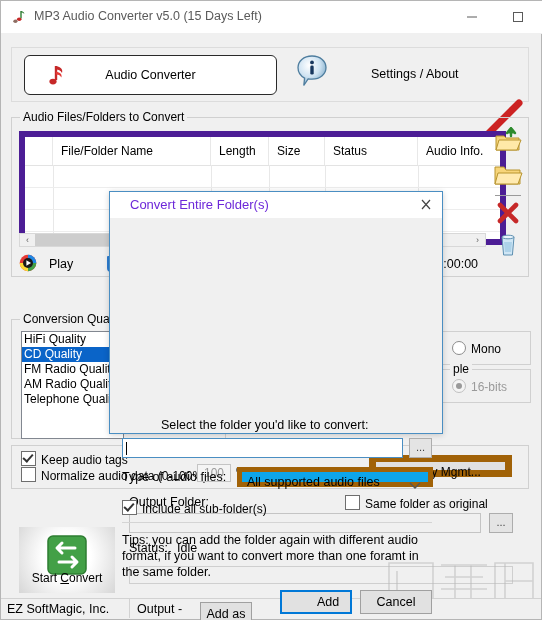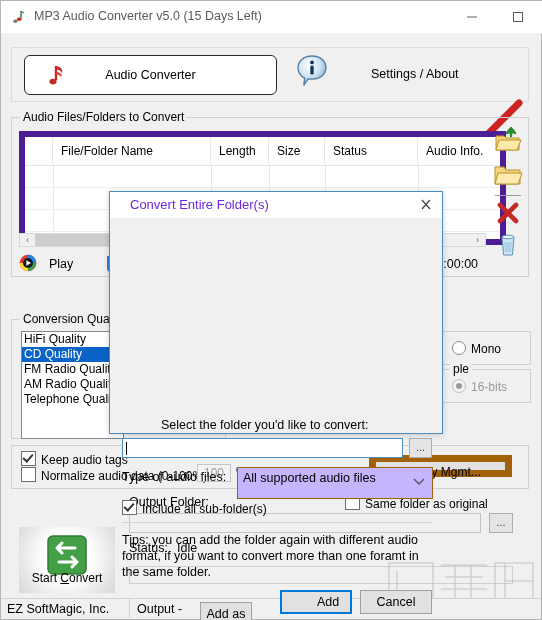--- a/index.html
+++ b/index.html
@@ -143,22 +143,22 @@
   .dlg-title{position:absolute;left:0;top:0;width:100%;height:26px;background:#ffffff;}
   .dlg-title .t{position:absolute;left:20px;top:5px;font-size:13px;color:#6d28d9;white-space:nowrap;}
   .dlg-close{position:absolute;right:4px;top:2px;width:24px;height:22px;cursor:default;}
   .dlg-lbl{position:absolute;font-size:12.5px;white-space:nowrap;}
   .dlg-input{position:absolute;left:12px;top:246px;width:281px;height:20px;background:#ffffff;
              border:1px solid #4a8ec2;box-sizing:border-box;}
   .caret{position:absolute;left:3px;top:3px;width:1px;height:13px;background:#000;}
   .dlg-browse{position:absolute;left:299px;top:246px;width:23px;height:20px;background:#e4e4e4;
               border:1px solid #adadad;box-sizing:border-box;font-size:11px;color:#444;
               text-align:center;line-height:17px;cursor:default;}
-  .dlg-select{position:absolute;left:127px;top:275px;width:196px;height:32px;background:#c4b5fd;
-              border:1px solid #a16207;box-sizing:border-box;cursor:default;}
+  .dlg-select{position:absolute;left:127px;top:275px;width:196px;height:20px;background:#0ea5e9;
+              border:5px solid #a16207;box-sizing:border-box;cursor:default;}
   .dlg-select .sv{position:absolute;left:5px;top:3px;font-size:12.5px;white-space:nowrap;}
   .dlg-select .chev{position:absolute;right:7px;top:7px;}
   .dlg-sep{position:absolute;left:12px;top:330px;width:310px;height:1px;background:#d4d4d4;}
   .dlg-tips{position:absolute;left:12px;top:340px;width:312px;font-size:12.5px;line-height:16px;}
   .dlg-btn{position:absolute;height:24px;background:#e1e1e1;border:1px solid #a0a0a0;
            box-sizing:border-box;font-size:12.5px;text-align:center;line-height:22px;cursor:default;}
   .dlg-btn.default{border:2px solid #0078d7;background:#e1e1e1;line-height:20px;padding-left:24px;}
   #btn-addfiles{left:90px;top:410px;width:52px;}
   #btn-add{left:170px;top:398px;width:72px;}
   #btn-cancel{left:250px;top:398px;width:72px;}

